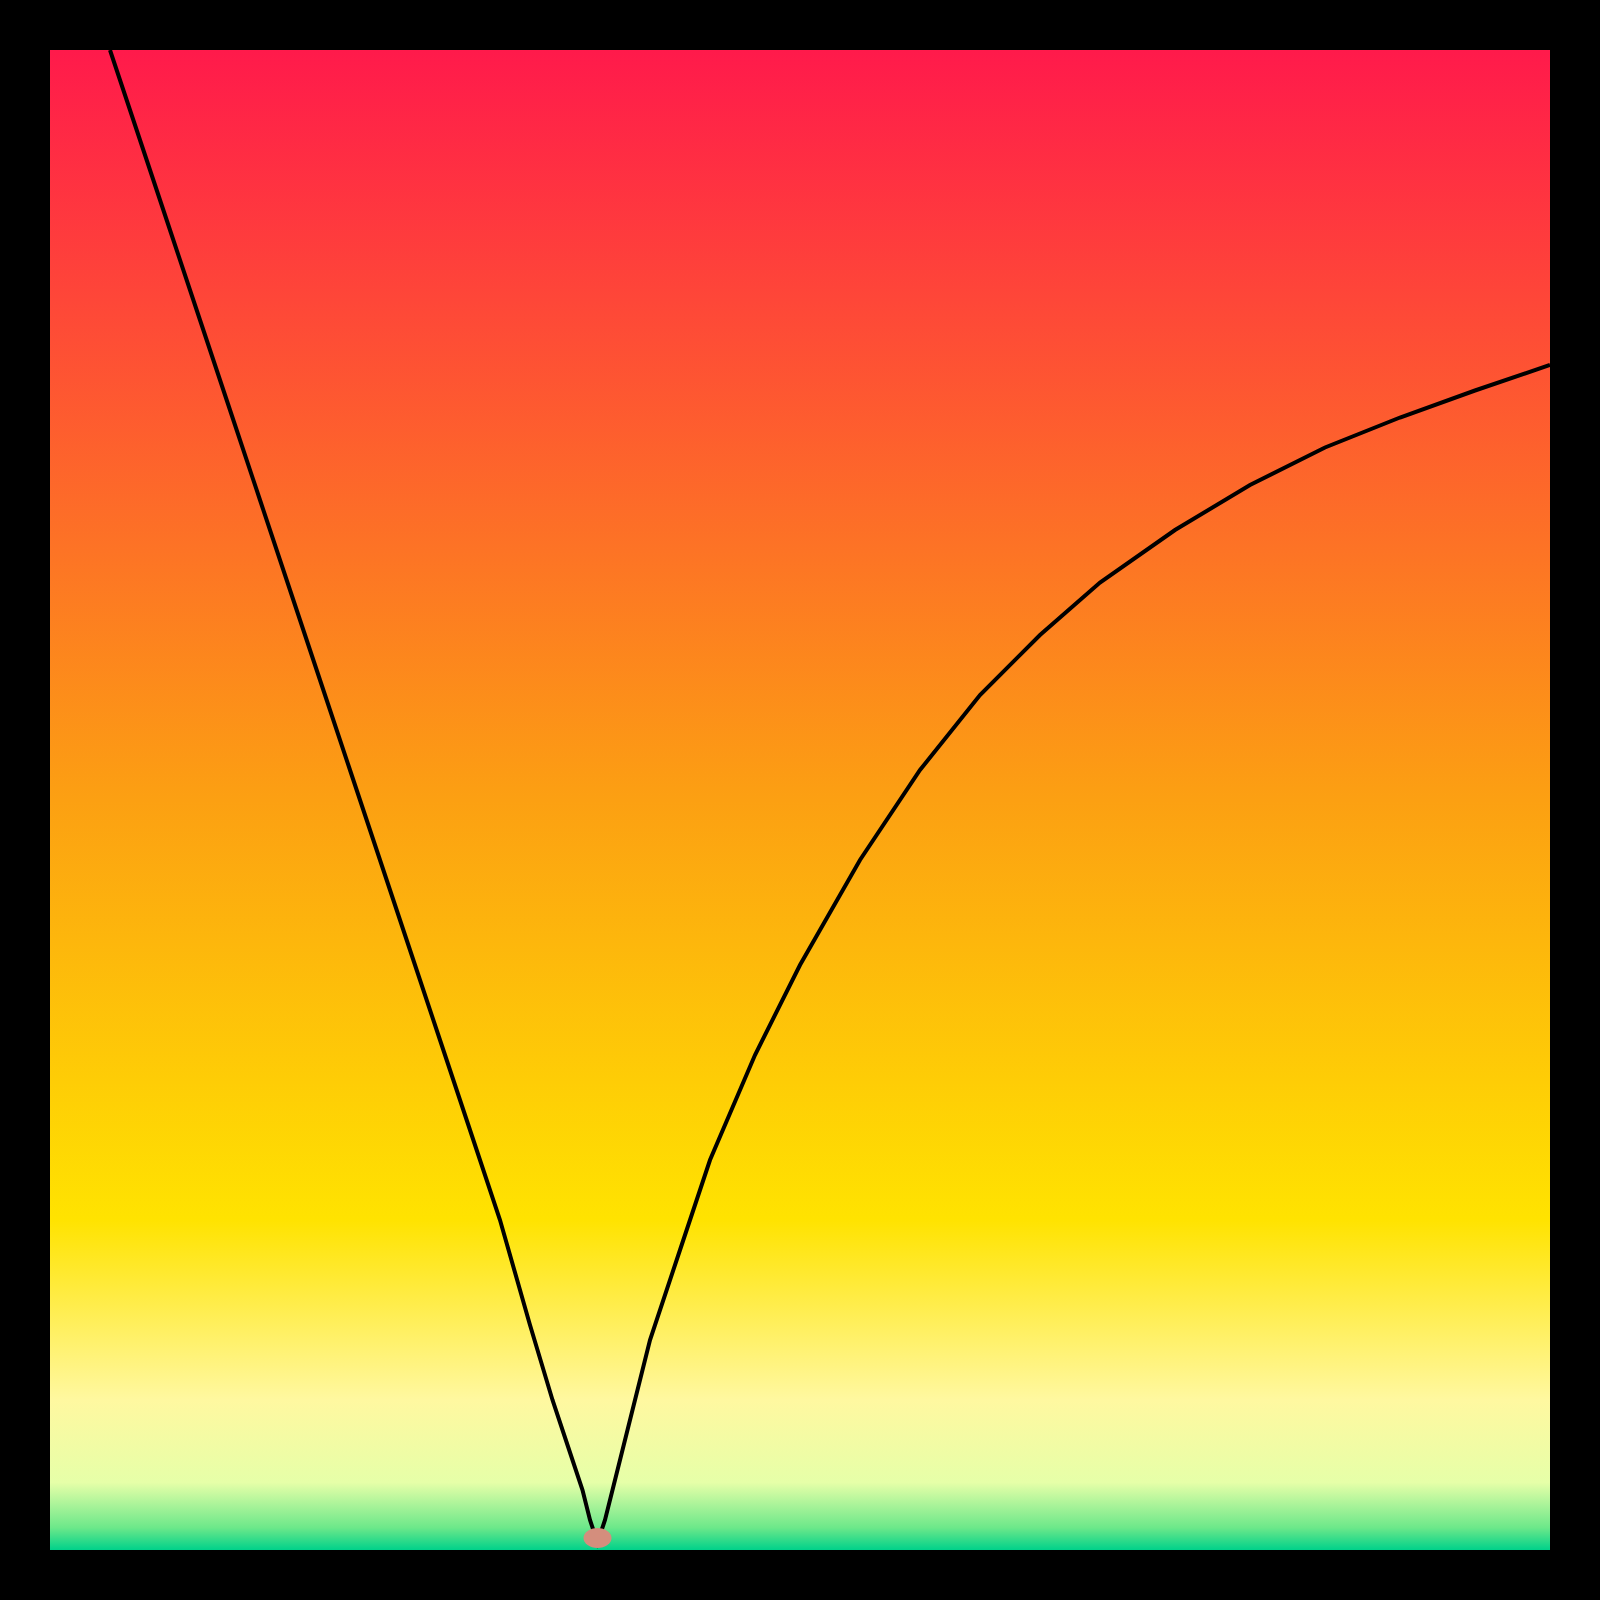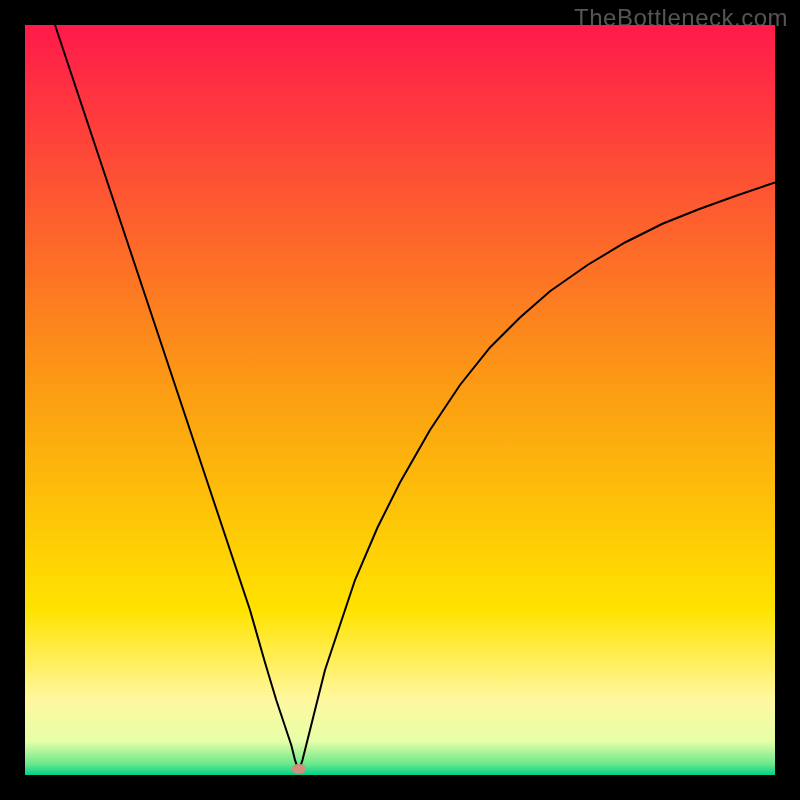--- a/index.html
+++ b/index.html
@@ -32,21 +32,20 @@
     top: 25px;
     width: 750px;
     height: 750px;
   }
   svg { display: block; }
 </style>
 </head>
 <body>
 
 <div class="frame">
-  <div class="watermark">TheBottleneck.com</div>
 
   <div class="plot">
     <svg id="chart-svg" viewBox="0 0 750 750" width="750" height="750">
       <defs>
         <linearGradient id="bg-grad" x1="0" y1="0" x2="0" y2="1">
             <stop offset="0%" stop-color="#ff1a4b"></stop>
             <stop offset="50%" stop-color="#fca012"></stop>
             <stop offset="78%" stop-color="#ffe300"></stop>
             <stop offset="90%" stop-color="#fff8a0"></stop>
             <stop offset="95.5%" stop-color="#e6ffa8"></stop>

